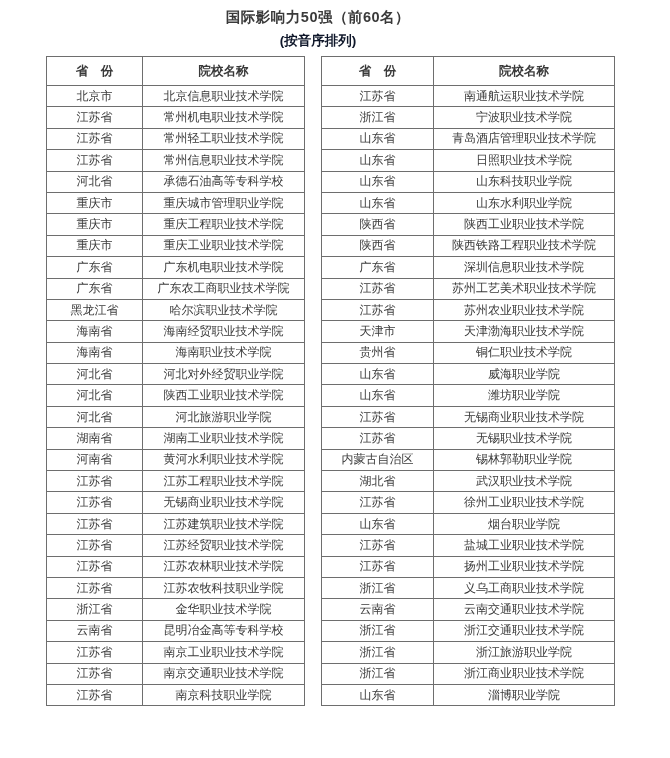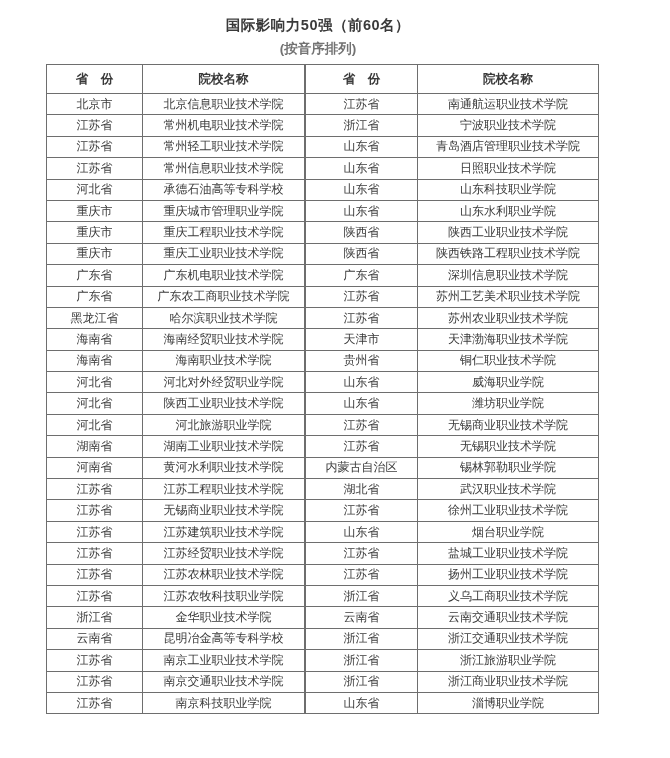--- a/index.html
+++ b/index.html
@@ -10,44 +10,44 @@
     color: #333333;
     overflow: hidden;
   }
   .page {
     position: relative;
     width: 670px; height: 758px;
     background: #ffffff;
   }
   .content {
     position: absolute;
-    left: 46px; top: 12px;
+    left: 46px; top: 4px;
     width: 544px;
     padding-top: 4px;
   }
   .doc-title {
     text-align: center;
     font-size: 14.5px;
     font-weight: bold;
     line-height: 18px;
     color: #3a3a3a;
     letter-spacing: 0.5px;
   }
   .doc-subtitle {
     text-align: center;
     font-size: 13.5px;
     font-weight: bold;
     line-height: 16px;
     margin-top: 7px;
-    color: #737373;
+    color: #0f172a;
   }
   .tables-wrap {
     display: flex;
     margin-top: 7px;
-    gap: 0;
+    gap: 16px;
     align-items: flex-start;
   }
   table {
     border-collapse: collapse;
     table-layout: fixed;
   }
   .tbl-left  { width: 248px; }
   .tbl-right { width: 283px; }
   th, td {
     border: 1.5px solid #6e6e6e;

